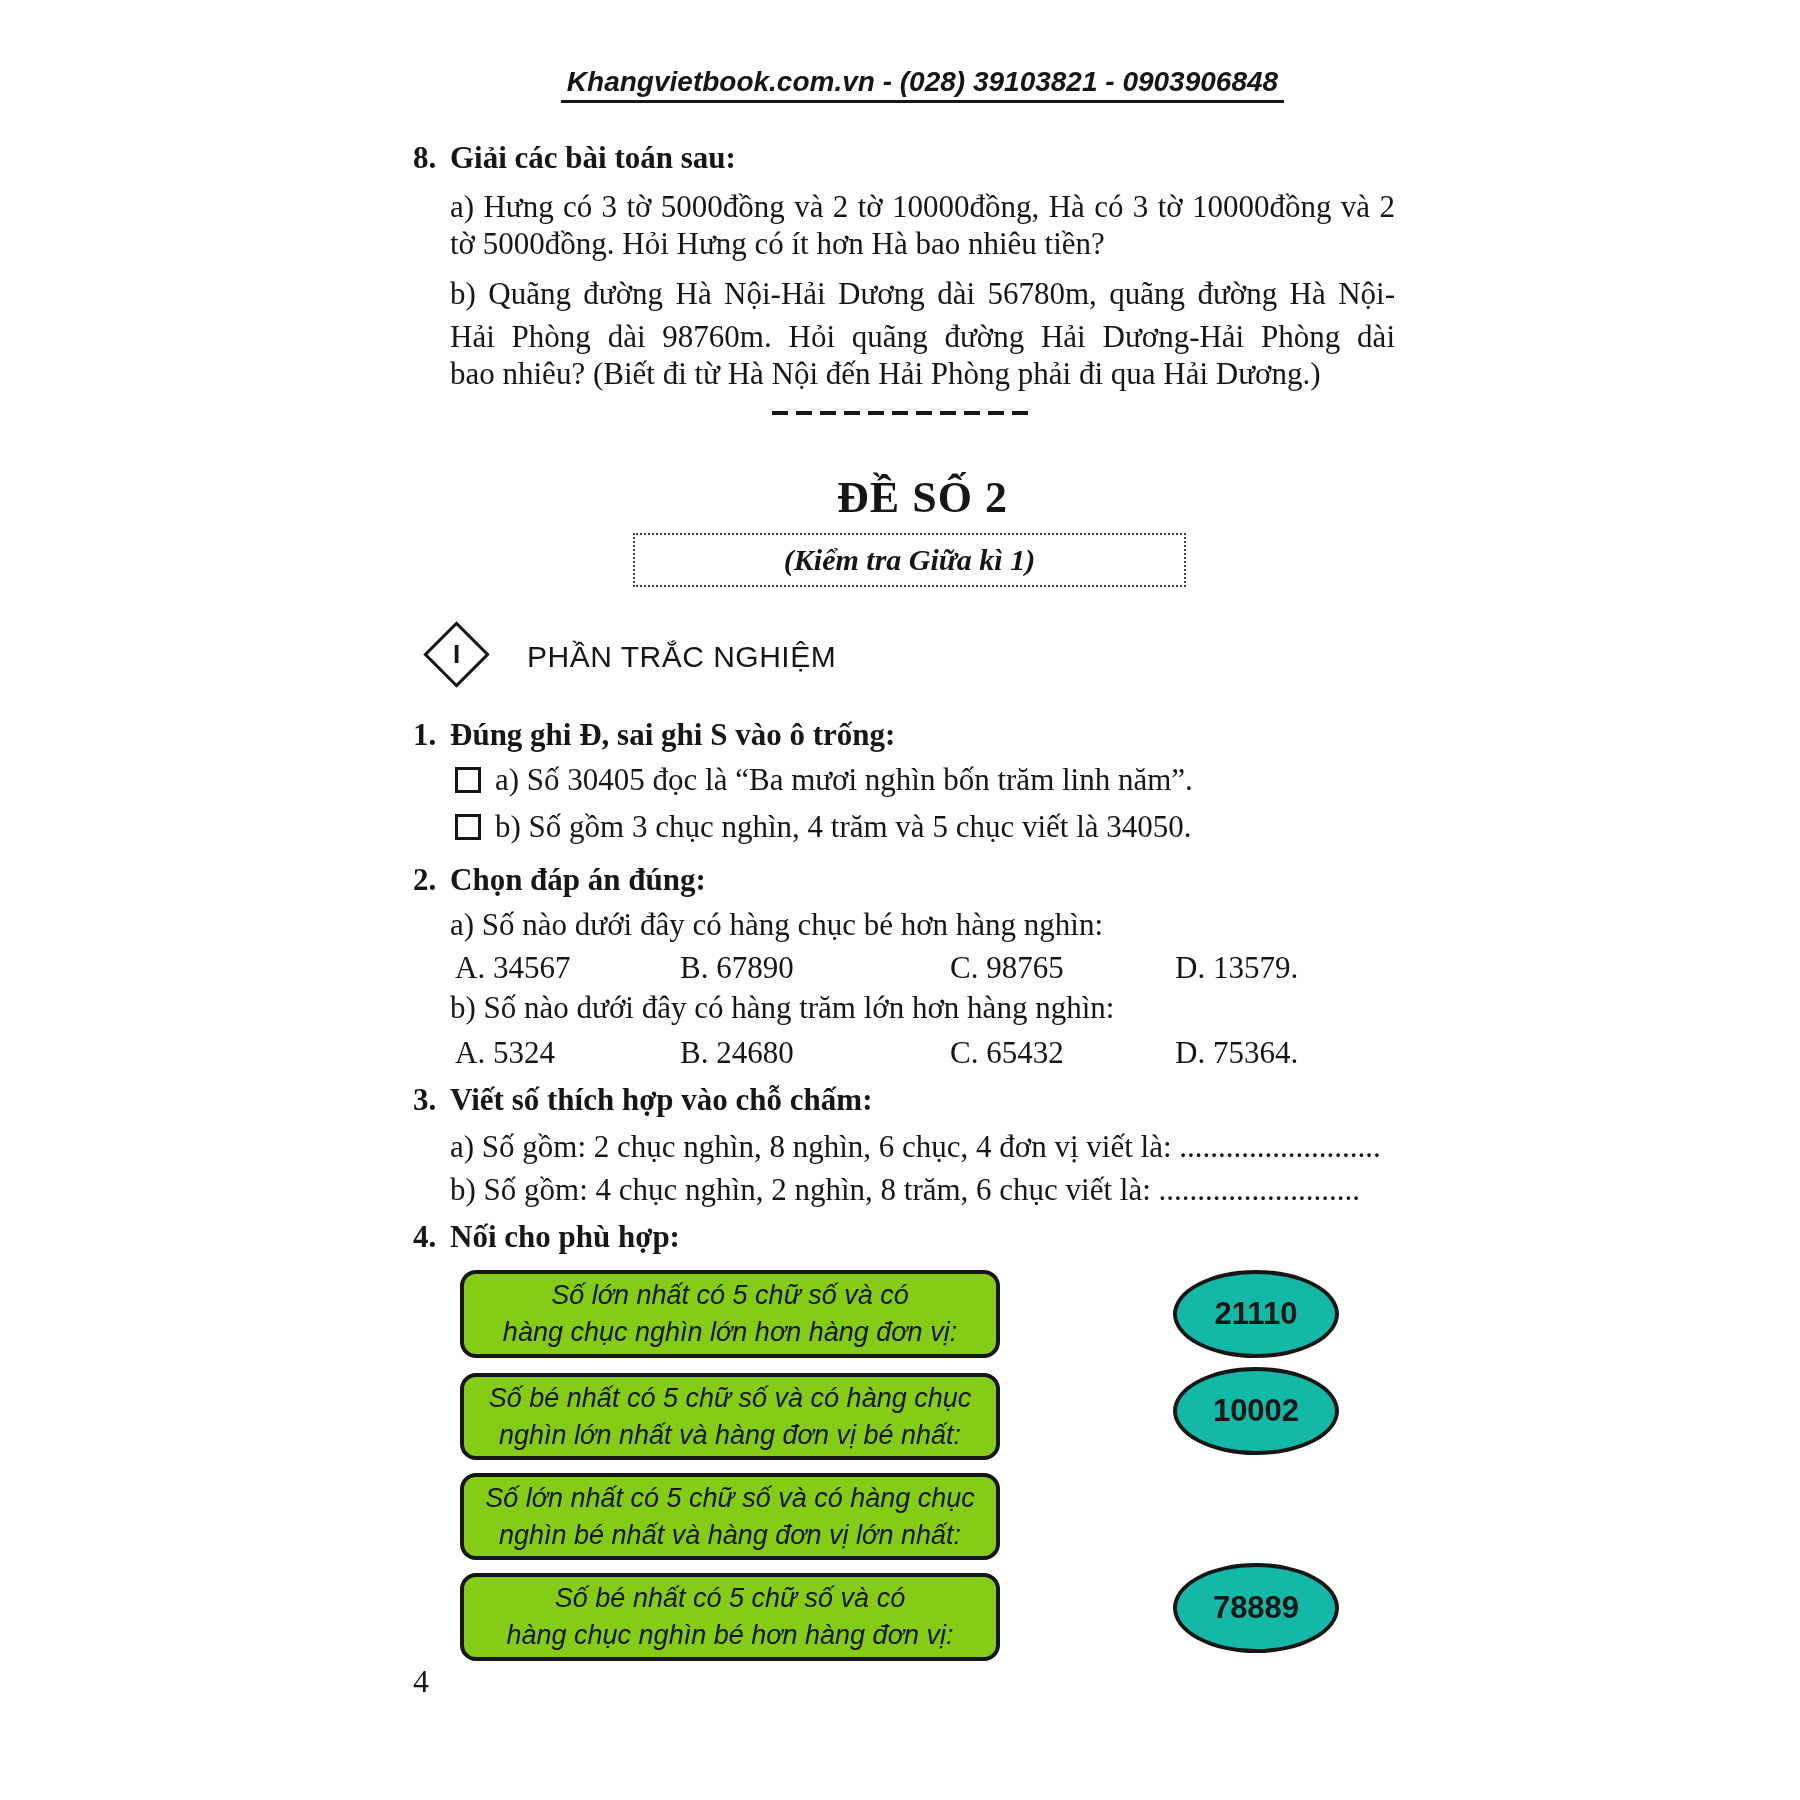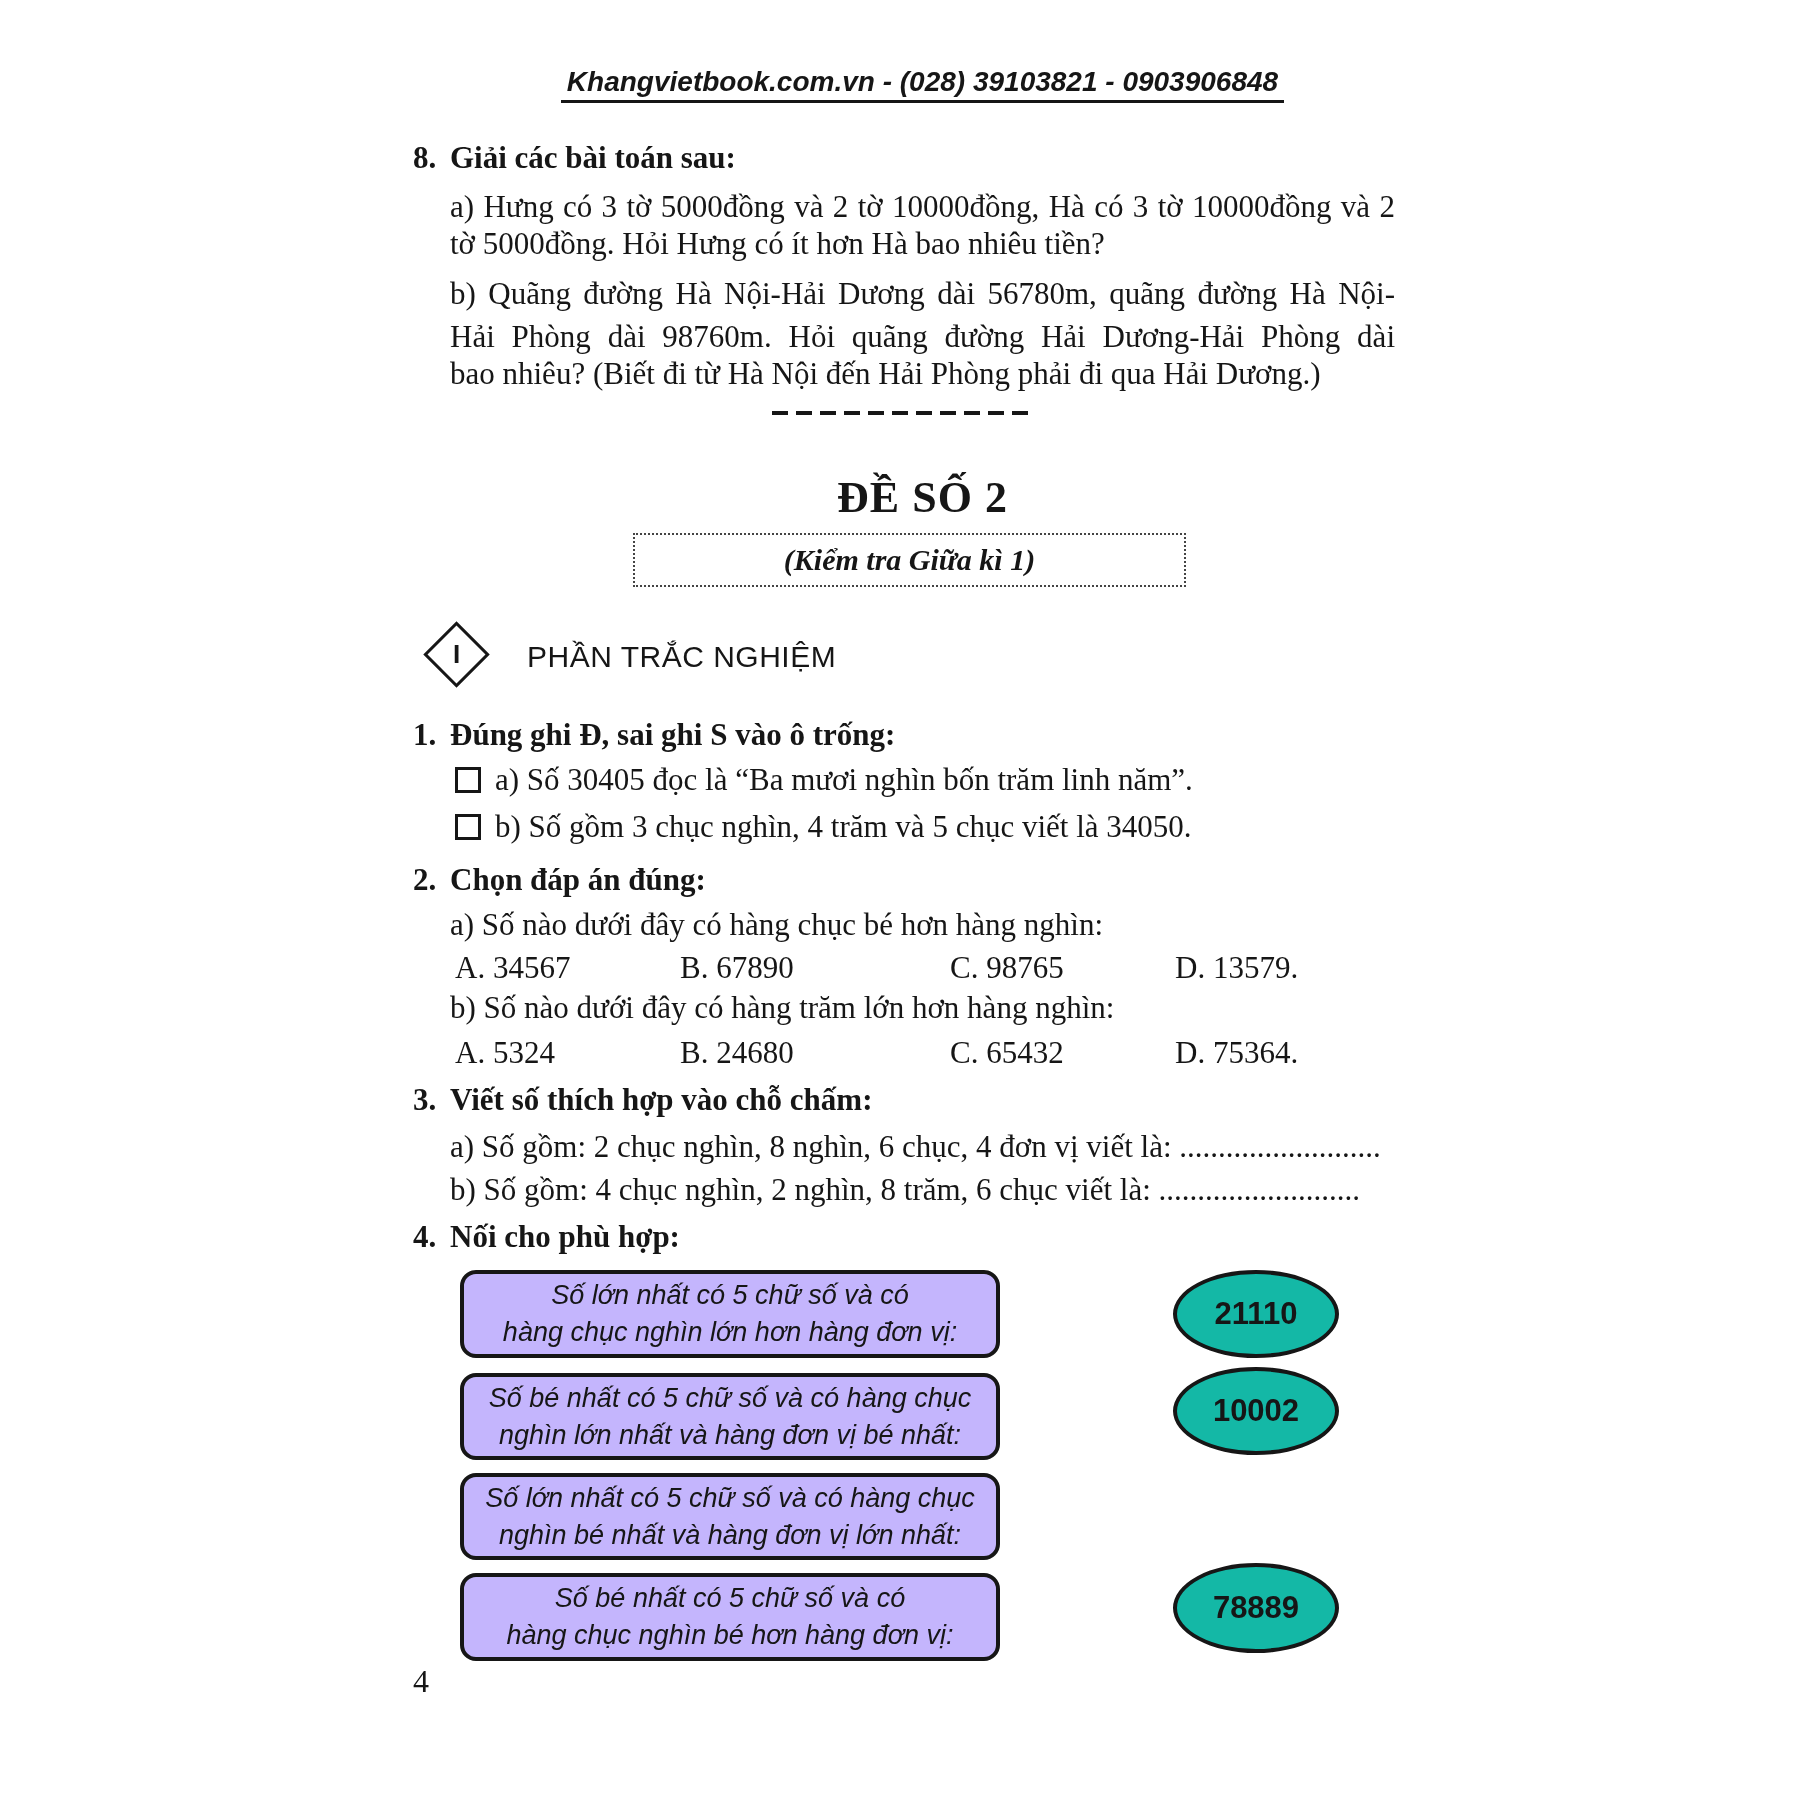--- a/index.html
+++ b/index.html
@@ -47,21 +47,21 @@
   .checkrow{left:455px;font-size:31px;}
   .checkbox{
     display:inline-block;width:26px;height:26px;box-sizing:border-box;
     border:3px solid #161616;background:#fff;margin-right:14px;vertical-align:-3px;
   }
   
   .opt{font-size:31px;}
   .optA{left:455px;text-align:right;} .optB{left:680px;} .optC{left:950px;} .optD{left:1175px;}
   
   .mbox{
-    left:460px;width:540px;box-sizing:border-box;background:#c4b5fd;
+    left:460px;width:540px;box-sizing:border-box;background:#84cc16;
     border:4px solid #161616;border-radius:16px;
     display:flex;flex-direction:column;align-items:center;justify-content:center;
     font-family:"Liberation Sans",sans-serif;font-style:italic;font-size:27px;
     line-height:37px;text-align:center;
   }
   .ellipse{
     left:1173px;width:166px;height:88px;box-sizing:border-box;background:#14b8a6;
     border:4px solid #161616;border-radius:50%;
     display:flex;align-items:center;justify-content:center;
     font-family:"Liberation Sans",sans-serif;font-weight:700;font-size:31px;

